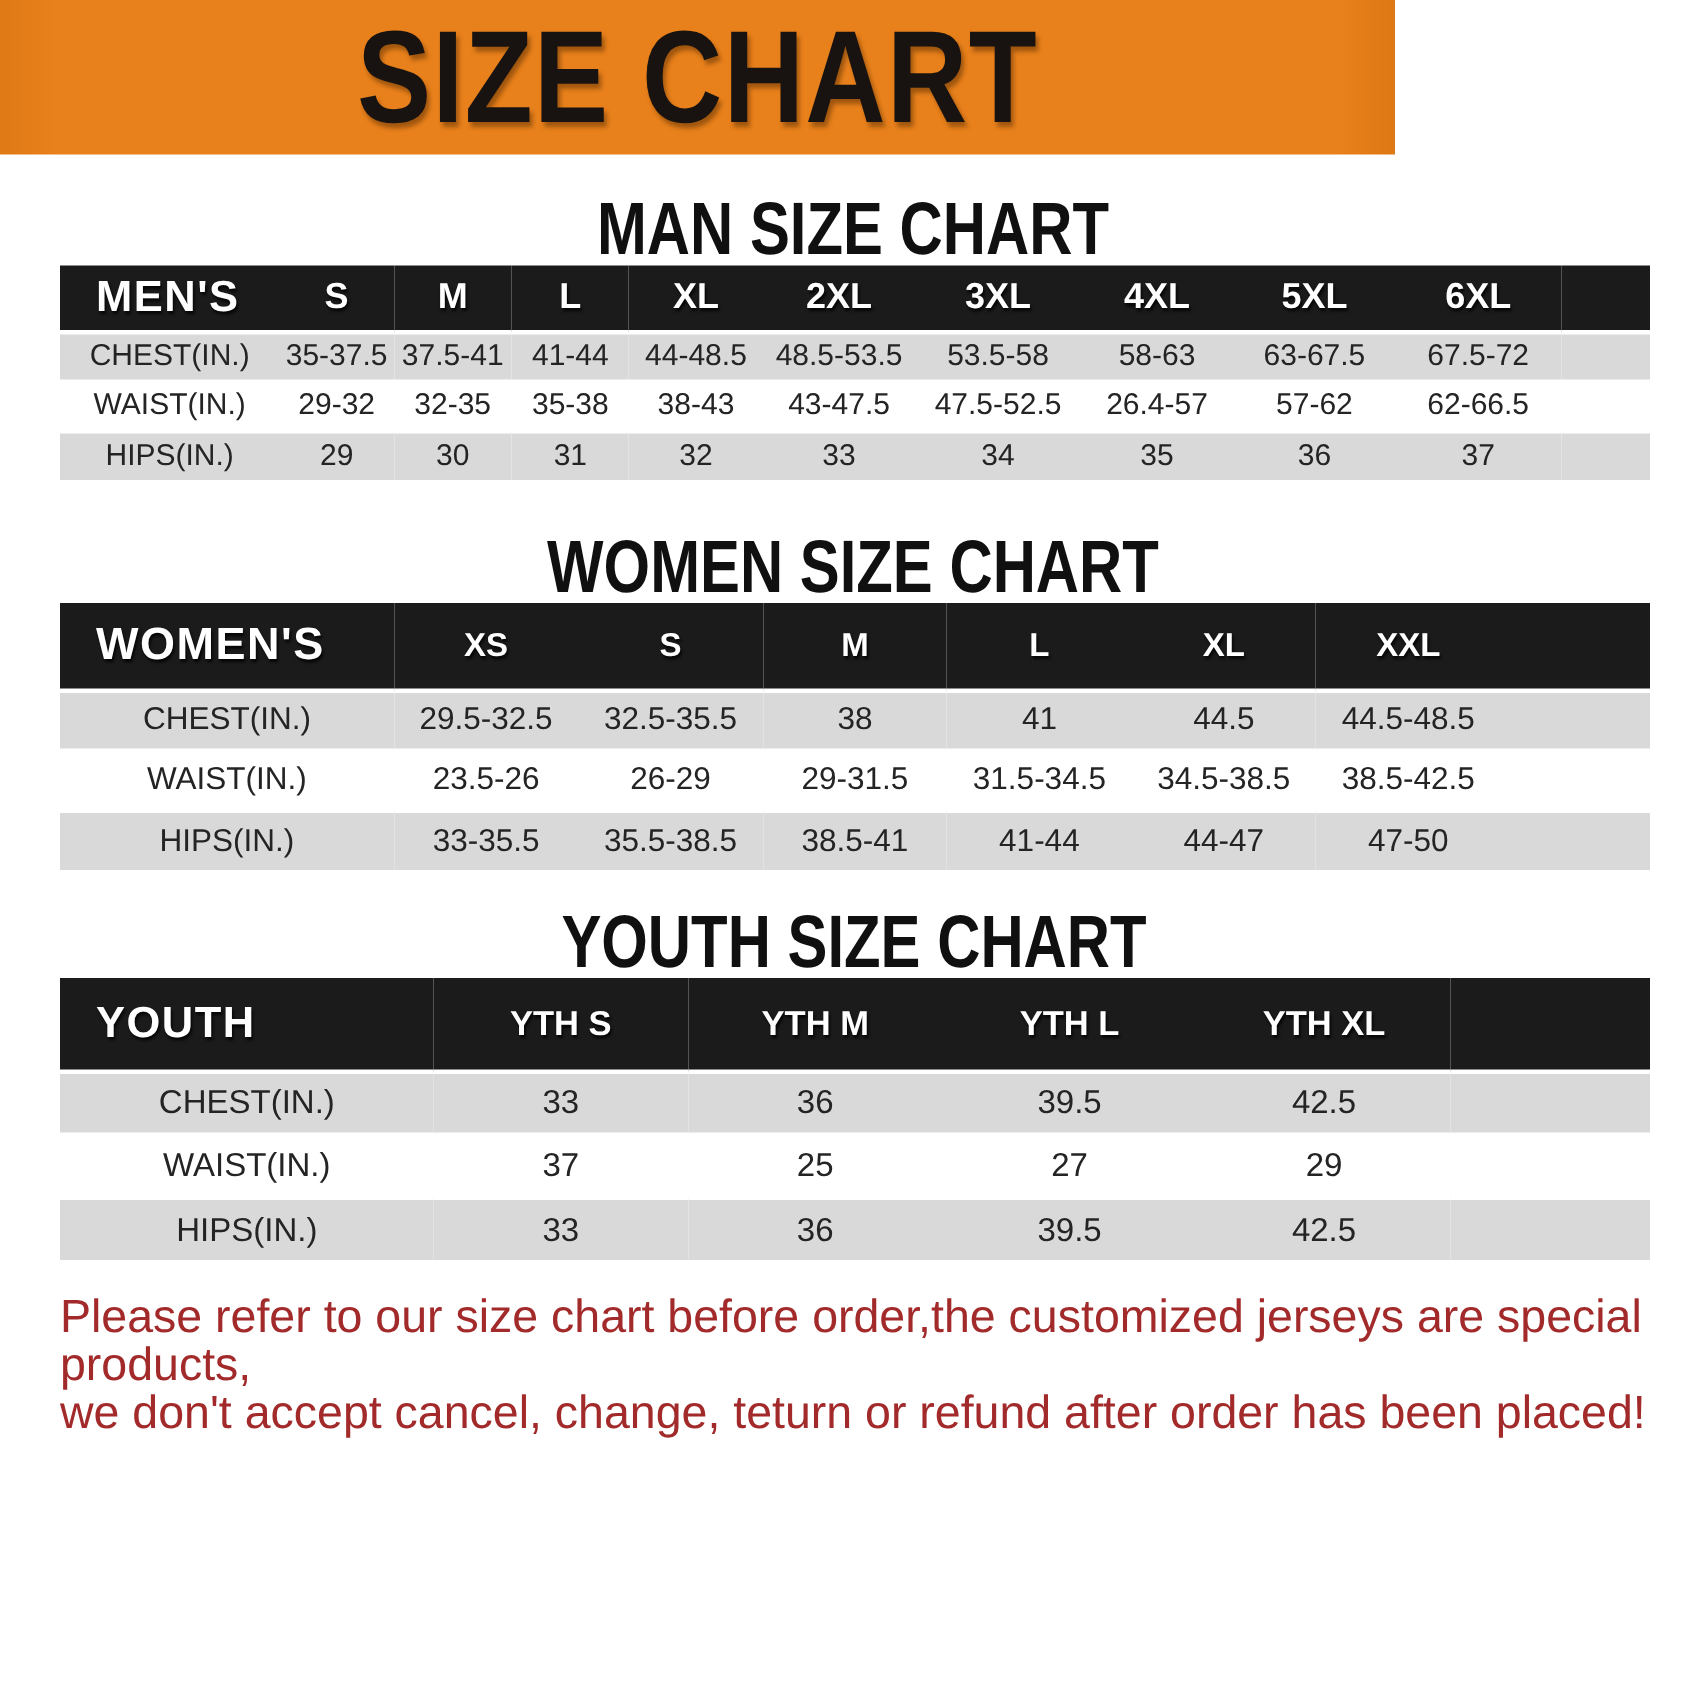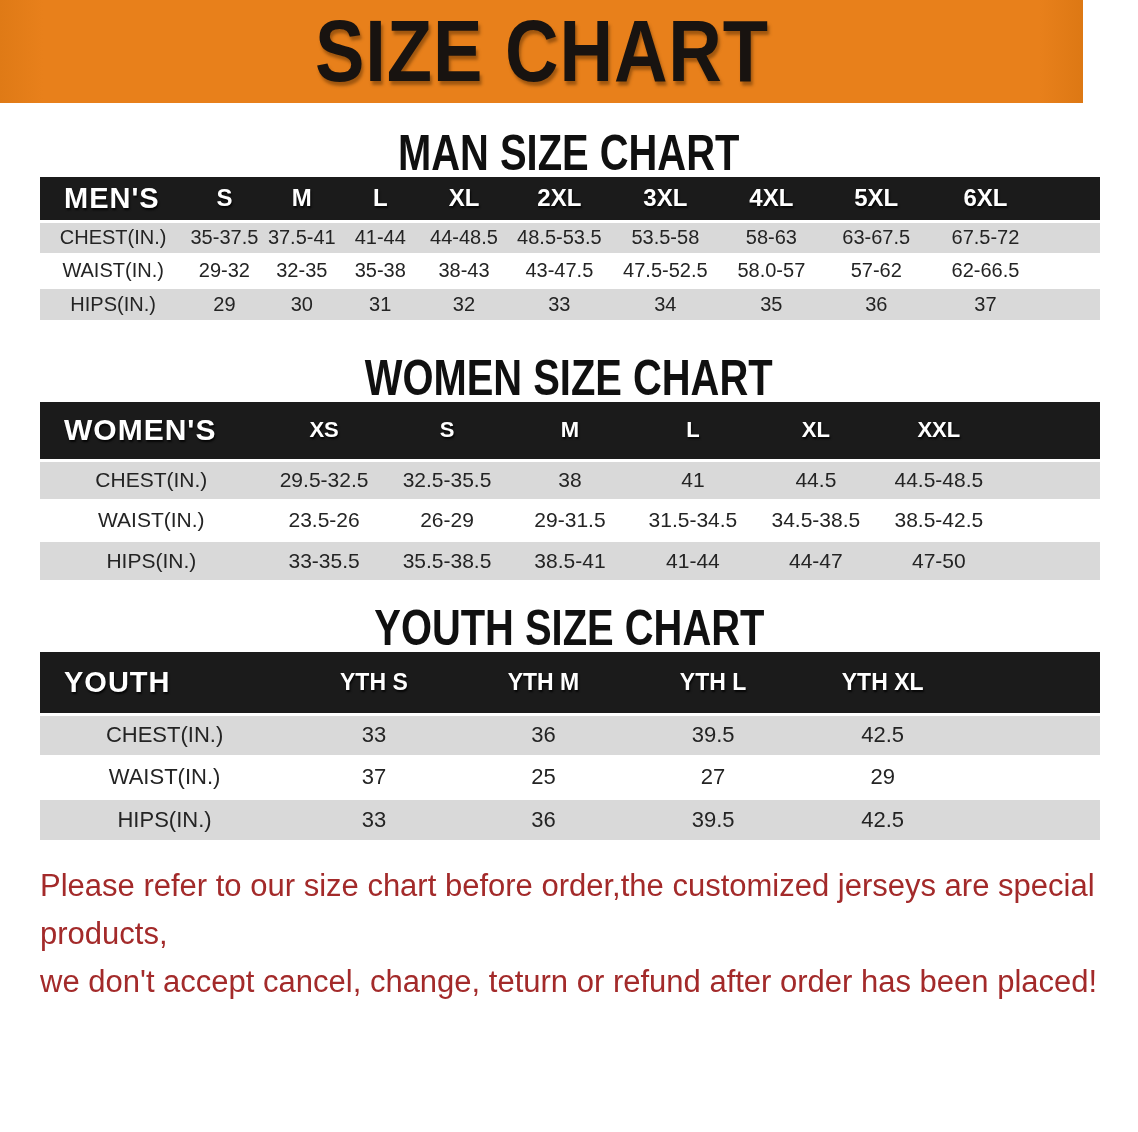--- a/index.html
+++ b/index.html
@@ -5,21 +5,21 @@
   html, body {
     margin: 0;
     padding: 0;
     background: #ffffff;
     width: 1138px;
     height: 1132px;
     overflow: hidden;
     font-family: "Liberation Sans", sans-serif;
   }
   .banner {
-    width: 1083px;
+    width: 930px;
     height: 103px;
     background: linear-gradient(90deg, #df7a16 0%, #e8801b 4%, #e8801b 96%, #dd7814 100%);
     display: flex;
     align-items: center;
     justify-content: center;
   }
   .banner-title {
     font-size: 78px;
     font-weight: 800;
     color: #181310;
@@ -91,21 +91,21 @@
   .youth thead tr { height: 62px; padding-left: 15px; }
   .youth tbody tr { height: 42px; }
   .youth thead th { font-size: 23px; }
   .youth thead th.cat { font-size: 29px; }
   .youth tbody td { font-size: 22px; }
 
   .footer-note {
     margin: 22px 0 0 40px;
     width: 1070px;
     font-size: 31px;
-    line-height: 48px;
+    line-height: 32px;
     color: #a32a2a;
     letter-spacing: 0px;
   }
 </style>
 </head>
 <body>
 
 <div class="banner">
   <div class="banner-title">SIZE CHART</div>
 </div>
@@ -158,21 +158,21 @@
       <td></td>
     </tr>
     <tr>
       <td class="cat">WAIST(IN.)</td>
       <td>29-32</td>
       <td>32-35</td>
       <td>35-38</td>
       <td>38-43</td>
       <td>43-47.5</td>
       <td>47.5-52.5</td>
-      <td>58.0-57</td>
+      <td>26.4-57</td>
       <td>57-62</td>
       <td>62-66.5</td>
       <td></td>
     </tr>
     <tr>
       <td class="cat">HIPS(IN.)</td>
       <td>29</td>
       <td>30</td>
       <td>31</td>
       <td>32</td>

